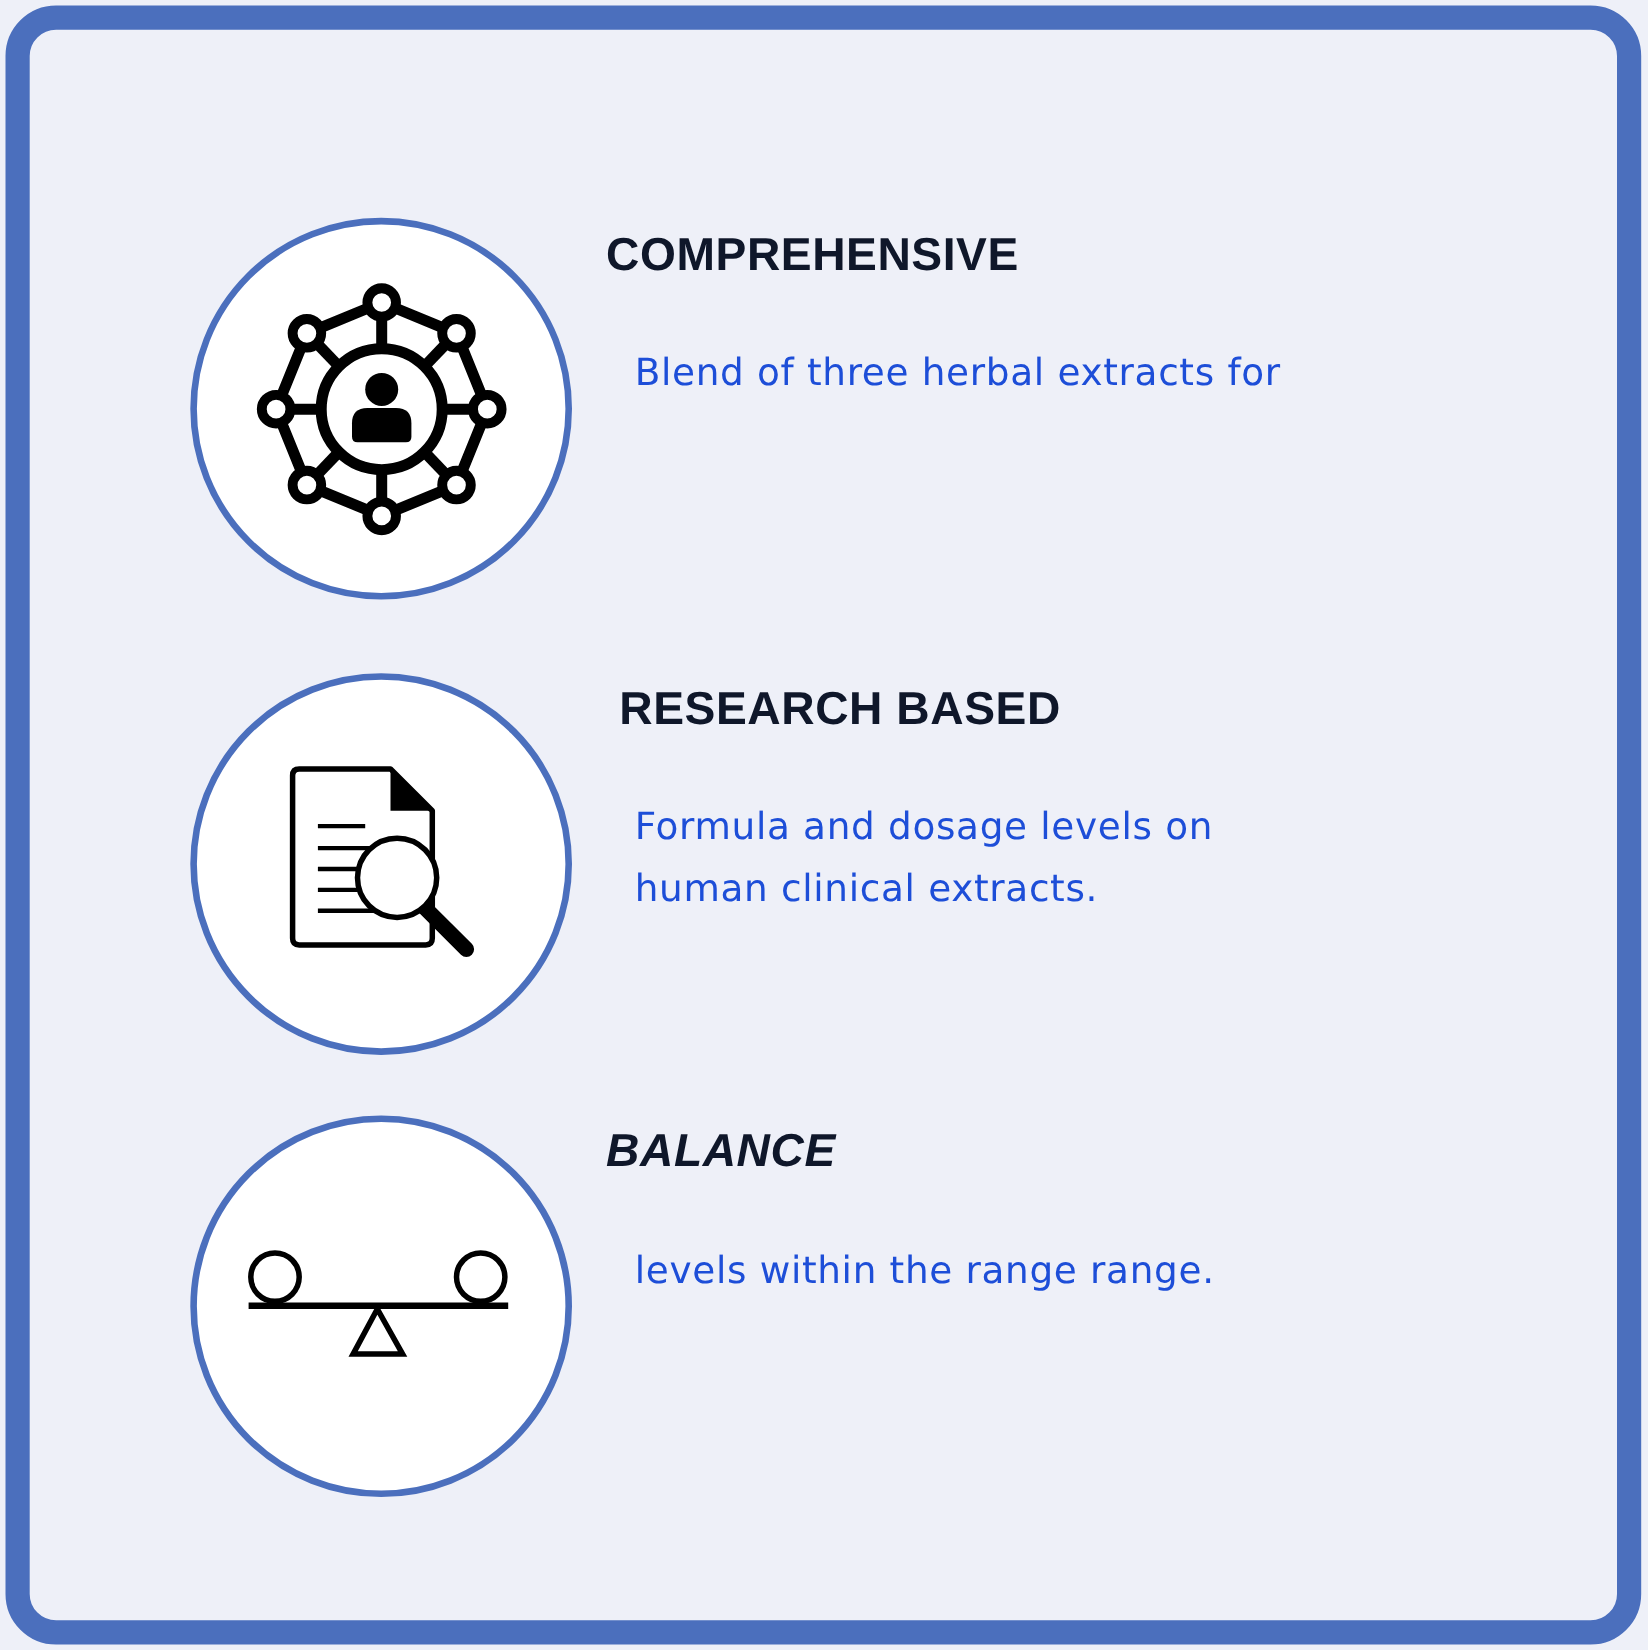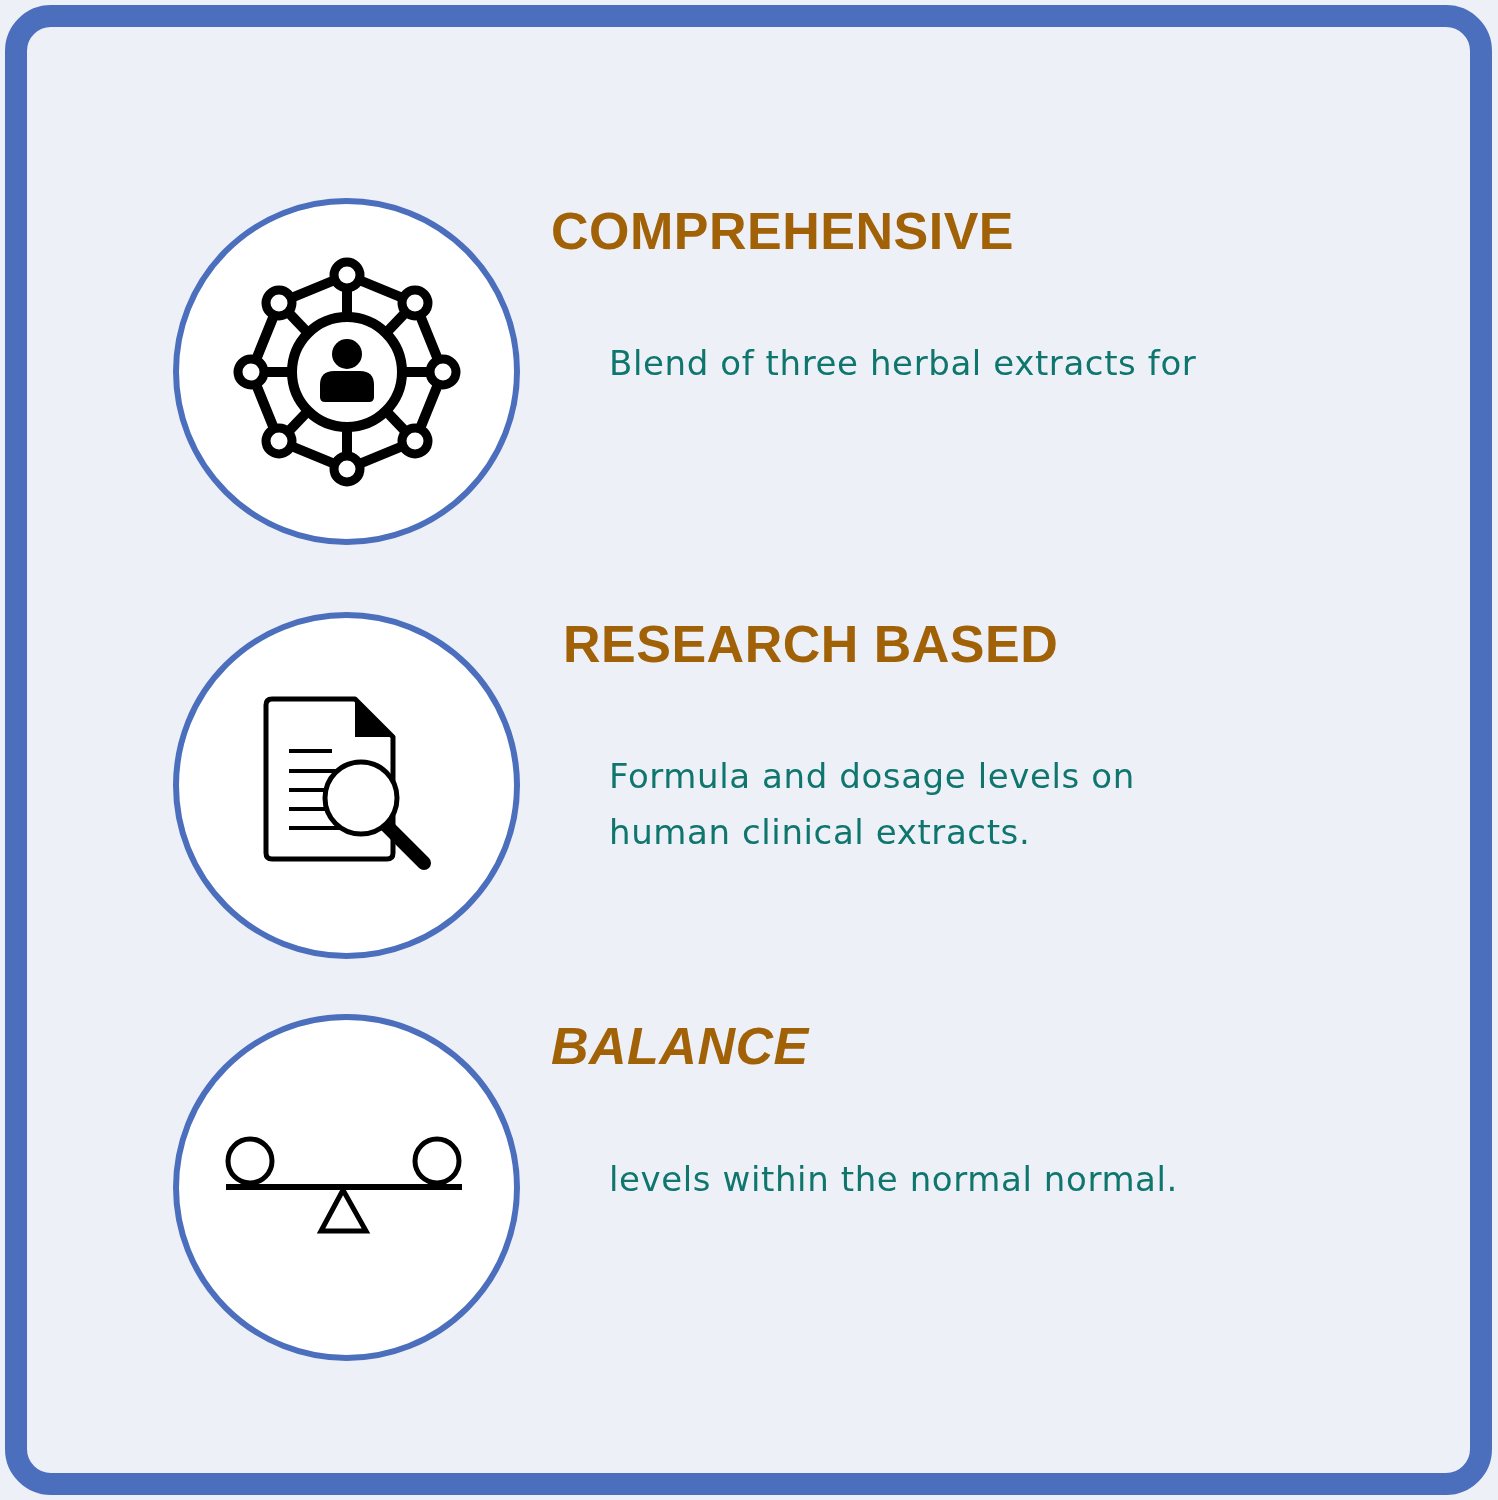--- a/index.html
+++ b/index.html
@@ -30,36 +30,35 @@
     border-radius: 50%;
     background: #ffffff;
     display: flex; align-items: center; justify-content: center;
   }
   .circle svg { display: block; }
   .title {
     position: absolute;
     left: 551px;
     font-family: "Liberation Sans", sans-serif;
     font-weight: 700;
-    font-size: 52px;
+    font-size: 42px;
     line-height: 70px;
-    color: #a16207;
+    color: #0f172a;
     letter-spacing: 0.5px;
     white-space: nowrap;
   }
   .desc {
     position: absolute;
-    left: 609px;
+    left: 577px;
     width: 720px;
     font-family: "DejaVu Sans", sans-serif;
     font-size: 34px;
     line-height: 56px;
-    color: #0f766e;
+    color: #1d4ed8;
     letter-spacing: 0.6px;
-    margin-top: 24px;
   }
   .desc span { display: block; white-space: nowrap; }
 </style>
 </head>
 <body>
 
 <div class="frame"></div>
 
 <div class="feature" style="top:0;">
   <div class="circle" style="top:198px;">
@@ -135,15 +134,15 @@
       <g fill="none" stroke="#000">
         <circle cx="28" cy="33" r="22" stroke-width="5"></circle>
         <circle cx="215" cy="33" r="22" stroke-width="5"></circle>
         <line x1="4" y1="59" x2="240" y2="59" stroke-width="6"></line>
         <path d="M121,62 L99,103 L144,103 Z" stroke-width="5" stroke-linejoin="miter"></path>
       </g>
     </svg>
   </div>
   <div class="title" style="top:1011px;font-style:italic;">BALANCE</div>
   <div class="desc" style="top:1127px;">
-    <span>levels within the normal normal.</span>
+    <span>levels within the range range.</span>
   </div>
 </div>
 
 </body></html>

